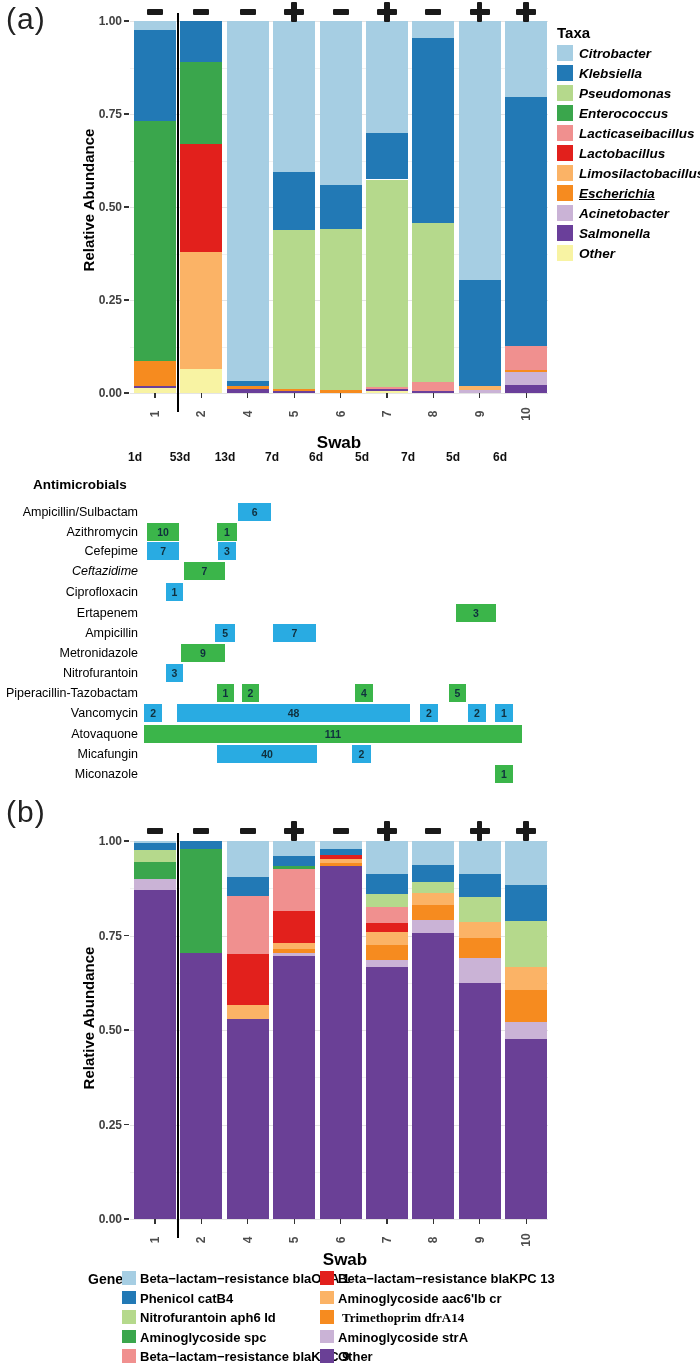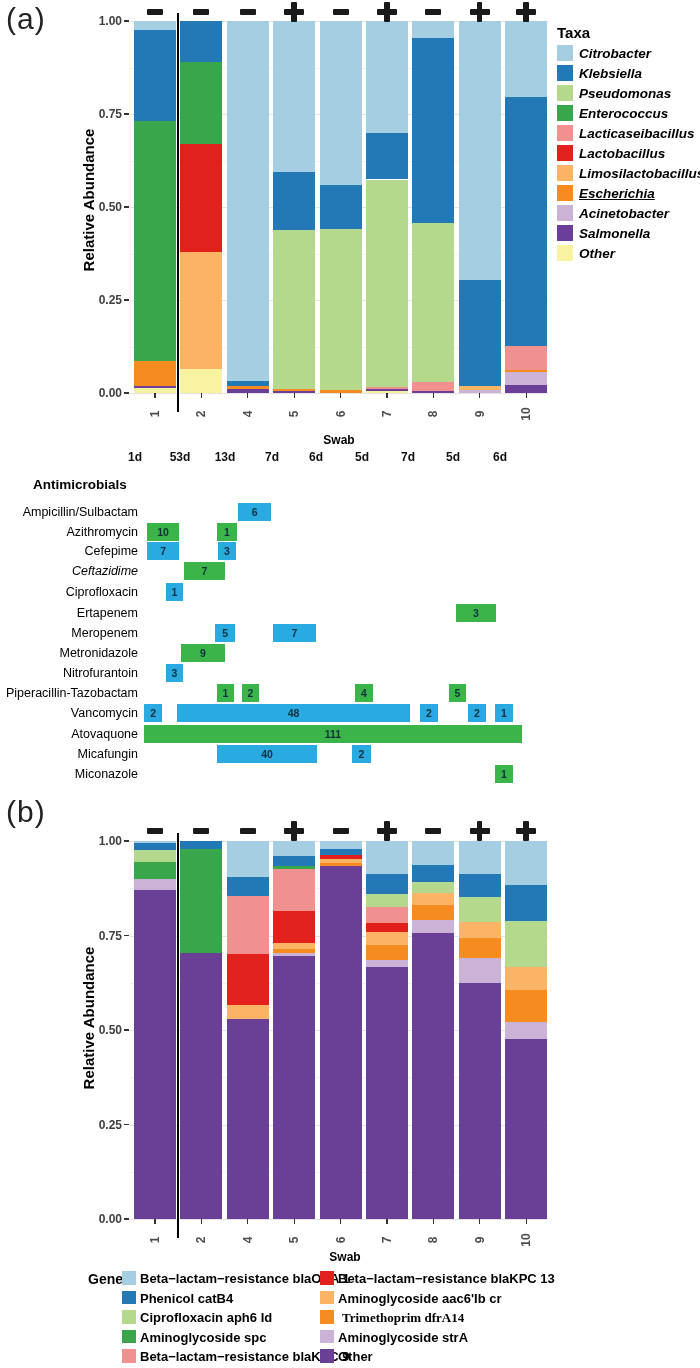--- a/index.html
+++ b/index.html
@@ -1,21 +1,21 @@
 <!DOCTYPE html>
 <html><head>
 <meta charset="utf-8">
 <style>
   html,body{margin:0;padding:0;background:#fff;}
   #root{position:relative;width:700px;height:1368px;background:#fff;overflow:hidden;
         font-family:"Liberation Sans","DejaVu Sans",sans-serif;}
   .abs{position:absolute;}
   .panel-label{font-size:30px;font-weight:400;color:#222;letter-spacing:1px;}
   .ylab{font-weight:bold;font-size:15px;color:#000;transform:translate(-50%,-50%) rotate(-90deg);white-space:nowrap;}
-  .xlab{font-weight:bold;font-size:12px;color:#000;transform:translateX(-50%);}
+  .xlab{font-weight:bold;font-size:17px;color:#000;transform:translateX(-50%);}
   .ytick-lab{font-weight:bold;font-size:12px;color:#404040;text-align:right;width:42px;transform:translateY(-50%);}
   .ytick-line{height:1.4px;background:#333;}
   .xtick-line{width:1.4px;background:#333;}
   .xtick-lab{font-weight:bold;font-size:12px;color:#4d4d4d;transform:translate(-50%,-50%) rotate(-90deg);white-space:nowrap;}
   .day-lab{font-weight:bold;font-size:12px;color:#111;transform:translateX(-50%);}
   .gl-major{height:1px;background:#e4e4e4;}
   .gl-minor{height:1px;background:#f1f1f1;}
   .bar{position:absolute;}
   .seg{position:absolute;left:0;width:100%;}
   .vline{background:#000;width:2.5px;}
@@ -325,21 +325,21 @@
       <div class="am-bar" style="left: 216.954px; top: 523px; width: 20.034px; height: 17.5px; background: rgb(59, 181, 74);">1</div>
       <div class="abs am-label" style="left: 0px; top: 550.75px;">Cefepime</div>
       <div class="am-bar" style="left: 147.024px; top: 542px; width: 32.13px; height: 17.5px; background: rgb(41, 171, 226);">7</div>
       <div class="am-bar" style="left: 218.088px; top: 542px; width: 17.766px; height: 17.5px; background: rgb(41, 171, 226);">3</div>
       <div class="abs am-label" style="left: 0px; top: 570.75px; font-style: italic;">Ceftazidime</div>
       <div class="am-bar" style="left: 184.068px; top: 562px; width: 40.824px; height: 17.5px; background: rgb(59, 181, 74);">7</div>
       <div class="abs am-label" style="left: 0px; top: 591.75px;">Ciprofloxacin</div>
       <div class="am-bar" style="left: 165.924px; top: 583px; width: 17.01px; height: 17.5px; background: rgb(41, 171, 226);">1</div>
       <div class="abs am-label" style="left: 0px; top: 612.75px;">Ertapenem</div>
       <div class="am-bar" style="left: 455.85px; top: 604px; width: 40.068px; height: 17.5px; background: rgb(59, 181, 74);">3</div>
-      <div class="abs am-label" style="left: 0px; top: 632.75px;">Meropenem</div>
+      <div class="abs am-label" style="left: 0px; top: 632.75px;">Ampicillin</div>
       <div class="am-bar" style="left: 215.064px; top: 624px; width: 20.034px; height: 17.5px; background: rgb(41, 171, 226);">5</div>
       <div class="am-bar" style="left: 272.898px; top: 624px; width: 43.092px; height: 17.5px; background: rgb(41, 171, 226);">7</div>
       <div class="abs am-label" style="left: 0px; top: 652.75px;">Metronidazole</div>
       <div class="am-bar" style="left: 181.044px; top: 644px; width: 43.848px; height: 17.5px; background: rgb(59, 181, 74);">9</div>
       <div class="abs am-label" style="left: 0px; top: 672.75px;">Nitrofurantoin</div>
       <div class="am-bar" style="left: 165.924px; top: 664px; width: 17.01px; height: 17.5px; background: rgb(41, 171, 226);">3</div>
       <div class="abs am-label" style="left: 0px; top: 692.75px;">Piperacillin-Tazobactam</div>
       <div class="am-bar" style="left: 216.954px; top: 684px; width: 17.01px; height: 17.5px; background: rgb(59, 181, 74);">1</div>
       <div class="am-bar" style="left: 241.902px; top: 684px; width: 17.01px; height: 17.5px; background: rgb(59, 181, 74);">2</div>
       <div class="am-bar" style="left: 354.924px; top: 684px; width: 18.144px; height: 17.5px; background: rgb(59, 181, 74);">4</div>
@@ -355,21 +355,21 @@
       <div class="abs am-label" style="left: 0px; top: 753.75px;">Micafungin</div>
       <div class="am-bar" style="left: 216.954px; top: 745px; width: 100.17px; height: 17.5px; background: rgb(41, 171, 226);">40</div>
       <div class="am-bar" style="left: 351.9px; top: 745px; width: 19.278px; height: 17.5px; background: rgb(41, 171, 226);">2</div>
       <div class="abs am-label" style="left: 0px; top: 773.75px;">Miconazole</div>
       <div class="am-bar" style="left: 495.162px; top: 765px; width: 17.766px; height: 17.5px; background: rgb(59, 181, 74);">1</div>
       <div class="leg-swatch" style="left: 122px; top: 1271px; width: 13.5px; height: 13.5px; background: rgb(166, 206, 227);"></div>
       <div class="abs leg-item-b" style="left: 140px; top: 1271px;">Beta−lactam−resistance blaOXA 1</div>
       <div class="leg-swatch" style="left: 122px; top: 1290.6px; width: 13.5px; height: 13.5px; background: rgb(34, 121, 181);"></div>
       <div class="abs leg-item-b" style="left: 140px; top: 1290.6px;">Phenicol catB4</div>
       <div class="leg-swatch" style="left: 122px; top: 1310.2px; width: 13.5px; height: 13.5px; background: rgb(181, 217, 140);"></div>
-      <div class="abs leg-item-b" style="left: 140px; top: 1310.2px;">Ciprofloxacin aph6 Id</div>
+      <div class="abs leg-item-b" style="left: 140px; top: 1310.2px;">Nitrofurantoin aph6 Id</div>
       <div class="leg-swatch" style="left: 122px; top: 1329.8px; width: 13.5px; height: 13.5px; background: rgb(58, 166, 76);"></div>
       <div class="abs leg-item-b" style="left: 140px; top: 1329.8px;">Aminoglycoside spc</div>
       <div class="leg-swatch" style="left: 122px; top: 1349.4px; width: 13.5px; height: 13.5px; background: rgb(240, 144, 143);"></div>
       <div class="abs leg-item-b" style="left: 140px; top: 1349.4px;">Beta−lactam−resistance blaKPC 9</div>
       <div class="leg-swatch" style="left: 320px; top: 1271px; width: 13.5px; height: 13.5px; background: rgb(226, 32, 28);"></div>
       <div class="abs leg-item-b" style="left: 338px; top: 1271px;">Beta−lactam−resistance blaKPC 13</div>
       <div class="leg-swatch" style="left: 320px; top: 1290.6px; width: 13.5px; height: 13.5px; background: rgb(251, 179, 102);"></div>
       <div class="abs leg-item-b" style="left: 338px; top: 1290.6px;">Aminoglycoside aac6'Ib cr</div>
       <div class="leg-swatch" style="left: 320px; top: 1310.2px; width: 13.5px; height: 13.5px; background: rgb(246, 139, 31);"></div>
       <div class="abs leg-item-b" style="left: 342px; top: 1310.2px; font-family: Liberation Serif, serif;">Trimethoprim dfrA14</div>

